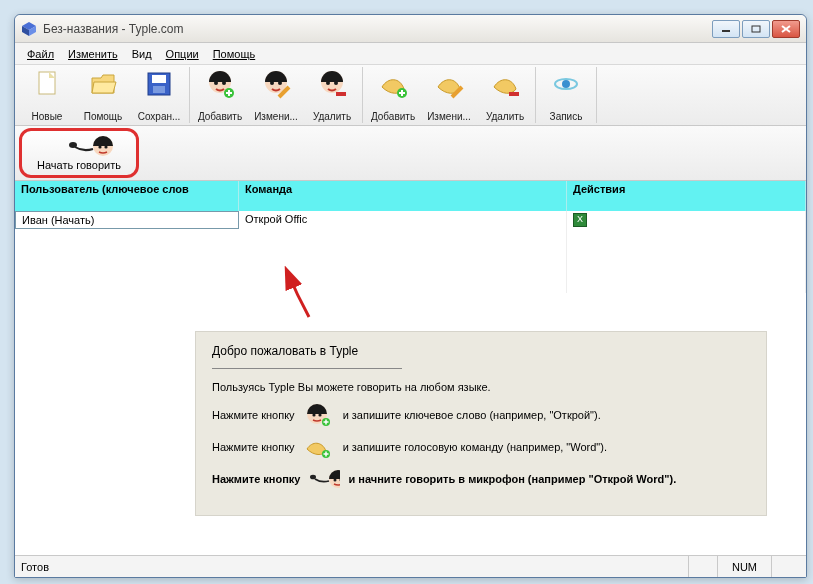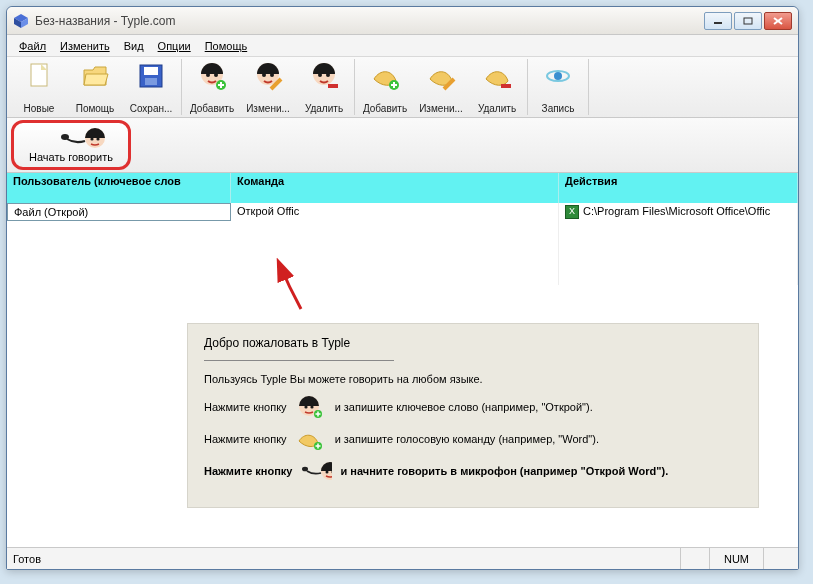--- a/index.html
+++ b/index.html
@@ -1,17 +1,17 @@
 <!DOCTYPE html>
 <html><head>
 <meta charset="utf-8">
 <style>
 * { box-sizing: border-box; margin: 0; padding: 0; }
 body { font-family: Tahoma, Arial, sans-serif; font-size: 11px; background: #d4e4f0; width: 813px; height: 584px; overflow: hidden; }
-.window { position: relative; width: 793px; height: 564px; margin: 6px; background: #fff; border: 1px solid #5a7aa0; border-radius: 6px 6px 2px 2px; box-shadow: 0 2px 8px rgba(0,0,0,.2); }
+.window { position: relative; width: 793px; height: 564px; margin: 14px; background: #fff; border: 1px solid #5a7aa0; border-radius: 6px 6px 2px 2px; box-shadow: 0 2px 8px rgba(0,0,0,.2); }
 .titlebar { height: 28px; background: linear-gradient(#faf9f7,#e6e4df); border-radius: 6px 6px 0 0; display: flex; align-items: center; padding: 0 6px; border-bottom: 1px solid #c7c7c7; }
 .titlebar .cube { width: 16px; height: 16px; margin-right: 6px; }
 .titlebar .title { flex: 1; color: #444; font-size: 12px; }
 .win-buttons { display: flex; gap: 2px; }
 .win-btn { width: 28px; height: 18px; border: 1px solid #7d9dbd; background: linear-gradient(#f1f6fb,#d3e4f4); border-radius: 2px; display: flex; align-items: center; justify-content: center; font-size: 9px; color: #333; }
 .win-btn.close { background: linear-gradient(#f19b8e,#d95542); border-color: #a03b2d; color: #fff; font-weight: bold; }
 .menubar { height: 22px; background: #f4f4f4; display: flex; align-items: center; padding: 0 6px; gap: 2px; border-bottom: 1px solid #d9d9d9; }
 .menubar span { padding: 2px 6px; cursor: default; }
 .menubar span u { text-decoration: underline; }
 .toolbar { background: linear-gradient(#fafafa,#ececec); border-bottom: 1px solid #c9c9c9; padding: 2px 4px; display: flex; flex-wrap: wrap; align-items: flex-start; }
@@ -221,25 +221,24 @@
     </div>
   </div>
 
   <div class="header-row">
     <div class="hcell c1">Пользователь (ключевое слов</div>
     <div class="hcell c2">Команда</div>
     <div class="hcell c3">Действия</div>
   </div>
 
   <div class="data-area">
-    <div class="dcell c1">Файл (Открой)</div>
+    <div class="dcell c1">Иван (Начать)</div>
     <div class="dcell c2">Открой Offic</div>
     <div class="dcell c3">
       <span class="excel-ico"></span>
-      <span>C:\Program Files\Microsoft Office\Offic</span>
     </div>
   </div>
 
   <svg class="arrow" viewBox="0 0 40 56">
     <defs>
         <marker id="ah" markerWidth="8" markerHeight="8" refX="6" refY="3" orient="auto">
           <polygon points="0,0 8,3 0,6" fill="#d02020"></polygon>
         </marker>
       </defs>
     <path d="M32 52 Q 20 30 10 6" stroke="#d02020" stroke-width="3" fill="none" marker-end="url(#ah)"></path>

